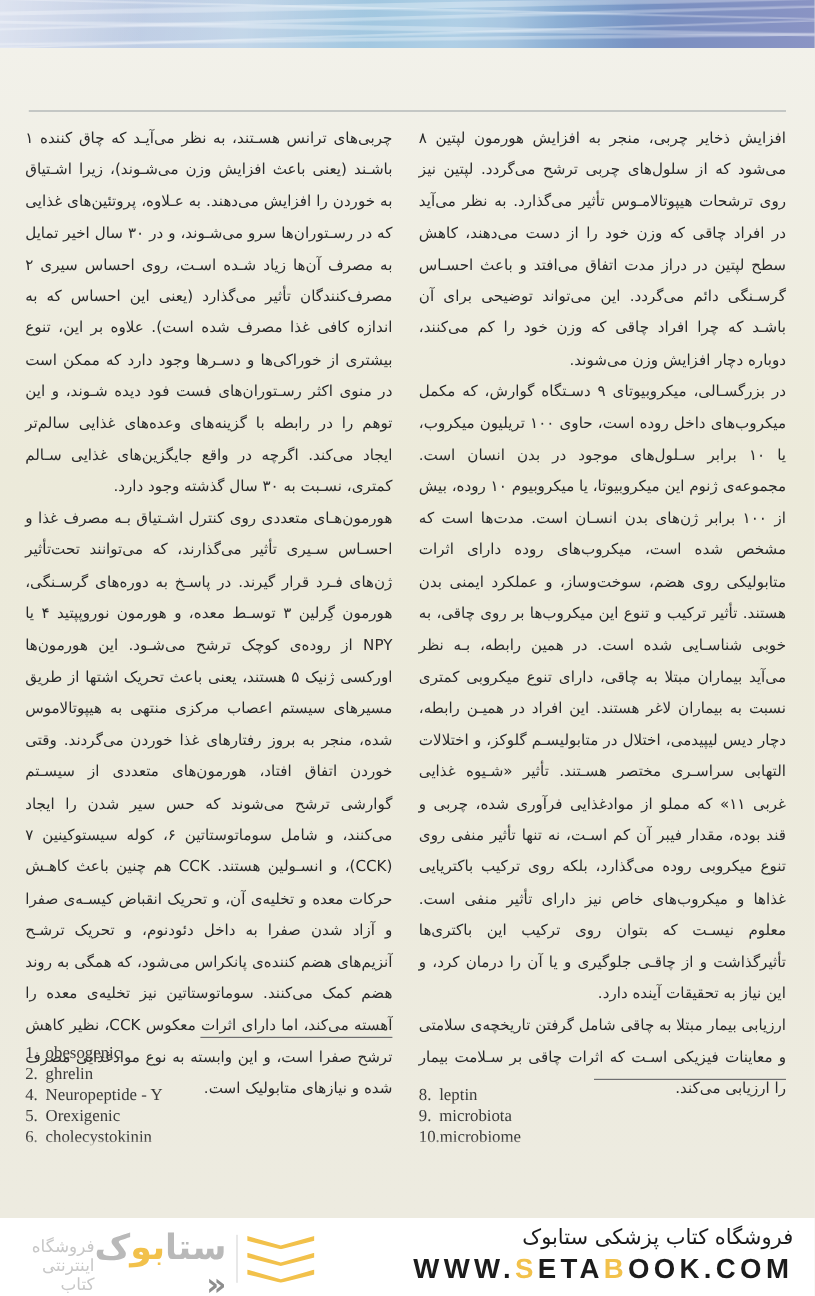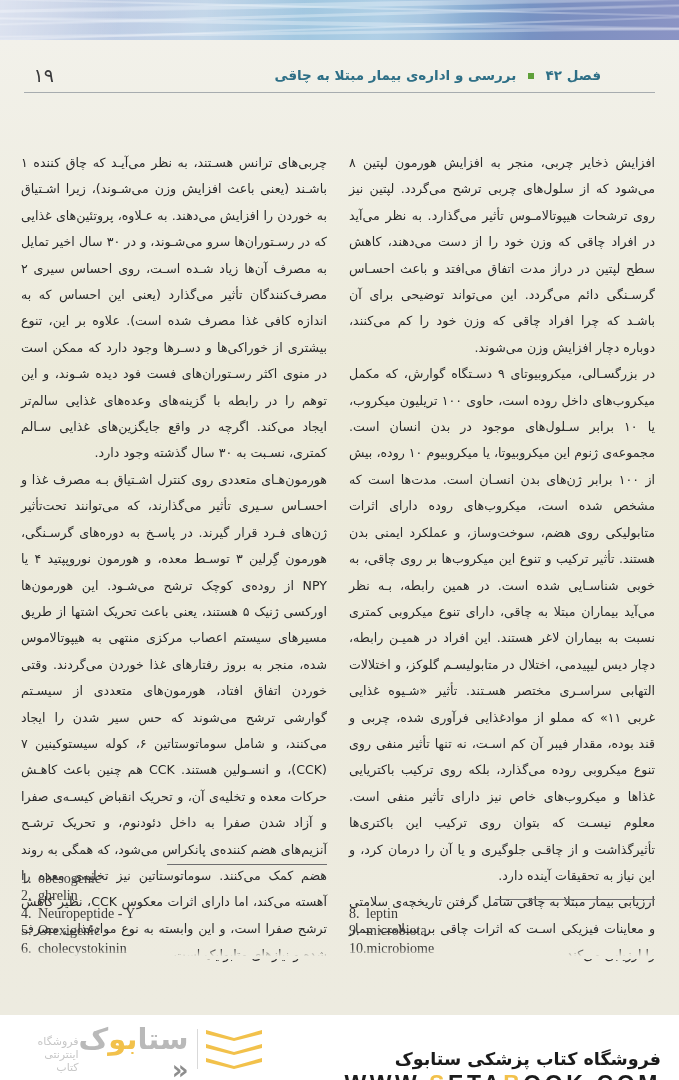--- a/index.html
+++ b/index.html
@@ -70,21 +70,20 @@
   .columns{
     position:absolute;top:62px;right:24px;width:634px;height:855px;
     display:flex;flex-direction:row;gap:22px;
   }
   .col{
     width:306px;position:relative;
     direction:rtl;text-align:justify;
     font-size:12.6px;line-height:26.4px;
     color:#2b2b2b;
     font-family:"DejaVu Sans","Liberation Sans",sans-serif;
-    margin-top:48px;
   }
   .col p{margin:0 0 0 0;text-align:justify;text-justify:inter-word;}
   .col p + p{margin-top:0px;}
 
   h2.section-head{
     font-size:15px;font-weight:700;color:#2f6b7d;
     margin:14px 0 2px 0;line-height:22px;
   }
 
   
@@ -119,29 +118,29 @@
   }
   .chev{width:56px;height:11px;}
   .logo-divider{width:2px;height:40px;background:#d9d9d9;}
   .logo-text-wrap{display:flex;flex-direction:row;align-items:center;margin-top:10px;}
   .logo-word{
     font-size:29px;font-weight:700;color:#b9b9b9;line-height:30px;
     direction:rtl;letter-spacing:-1px;
   }
   .logo-word .gold{color:#f2c14b;}
   .logo-sub{
-    font-size:11px;color:#c7c7c7;direction:rtl;margin-top:1px;letter-spacing:.2px;
+    font-size:14px;color:#c7c7c7;direction:rtl;margin-top:1px;letter-spacing:.2px;
   }
   .guillemet{color:#8d8d8d;font-size:26px;line-height:26px;font-weight:700;}
 
   .footer-right{
     position:absolute;right:18px;top:6px;text-align:right;
   }
   .footer-fa{
-    font-size:17.5px;color:#1c1c1c;direction:rtl;line-height:23px;font-weight:700;margin-top:27px;
+    font-size:17.5px;color:#1c1c1c;direction:rtl;line-height:23px;font-weight:400;
   }
   .footer-url{
     font-size:23px;color:#1c1c1c;letter-spacing:3.6px;
     font-family:"Liberation Sans",sans-serif;font-weight:700;line-height:27px;
     direction:ltr;
     text-align:center;
   }
   .footer-url .gold{color:#f2c14b;}
 </style>
 </head>
@@ -151,28 +150,20 @@
   <div class="wave w1"></div>
   <div class="wave w5"></div>
   <div class="wave w2"></div>
   <div class="wave w3"></div>
   <div class="wave w6"></div>
   <div class="wave w4"></div>
 </div>
 
 <div class="page">
 
-  <div class="runhead">
-    <div class="page-number">۱۹</div>
-    <div class="runhead-title">
-      <span class="chap">فصل ۴۲</span>
-      <span class="bullet-square"></span>
-      <span>بررسی و اداره‌ی بیمار مبتلا به چاقی</span>
-    </div>
-  </div>
   <div class="rule-top"></div>
 
   <div class="columns">
 
     <div class="col">
       <p>افزایش ذخایر چربی، منجر به افزایش هورمون لپتین ۸ می‌شود که از سلول‌های چربی ترشح می‌گردد. لپتین نیز روی ترشحات هیپوتالامـوس تأثیر می‌گذارد. به نظر می‌آید در افراد چاقی که وزن خود را از دست می‌دهند، کاهش سطح لپتین در دراز مدت اتفاق می‌افتد و باعث احسـاس گرسـنگی دائم می‌گردد. این می‌تواند توضیحی برای آن باشـد که چرا افراد چاقی که وزن خود را کم می‌کنند، دوباره دچار افزایش وزن می‌شوند.</p>
       <p>در بزرگسـالی، میکروبیوتای ۹ دسـتگاه گوارش، که مکمل میکروب‌های داخل روده است، حاوی ۱۰۰ تریلیون میکروب، یا ۱۰ برابر سـلول‌های موجود در بدن انسان است. مجموعه‌ی ژنوم این میکروبیوتا، یا میکروبیوم ۱۰ روده، بیش از ۱۰۰ برابر ژن‌های بدن انسـان است. مدت‌ها است که مشخص شده است، میکروب‌های روده دارای اثرات متابولیکی روی هضم، سوخت‌وساز، و عملکرد ایمنی بدن هستند. تأثیر ترکیب و تنوع این میکروب‌ها بر روی چاقی، به خوبی شناسـایی شده است. در همین رابطه، بـه نظر می‌آید بیماران مبتلا به چاقی، دارای تنوع میکروبی کمتری نسبت به بیماران لاغر هستند. این افراد در همیـن رابطه، دچار دیس لیپیدمی، اختلال در متابولیسـم گلوکز، و اختلالات التهابی سراسـری مختصر هسـتند. تأثیر «شـیوه غذایی غربی ۱۱» که مملو از موادغذایی فرآوری شده، چربی و قند بوده، مقدار فیبر آن کم اسـت، نه تنها تأثیر منفی روی تنوع میکروبی روده می‌گذارد، بلکه روی ترکیب باکتریایی غذاها و میکروب‌های خاص نیز دارای تأثیر منفی است. معلوم نیسـت که بتوان روی ترکیب این باکتری‌ها تأثیرگذاشت و از چاقـی جلوگیری و یا آن را درمان کرد، و این نیاز به تحقیقات آینده دارد.</p>
       <p>ارزیابی بیمار مبتلا به چاقی شامل گرفتن تاریخچه‌ی سلامتی و معاینات فیزیکی اسـت که اثرات چاقی بر سـلامت بیمار را ارزیابی می‌کند.</p>
 
       <div class="fn-block">

